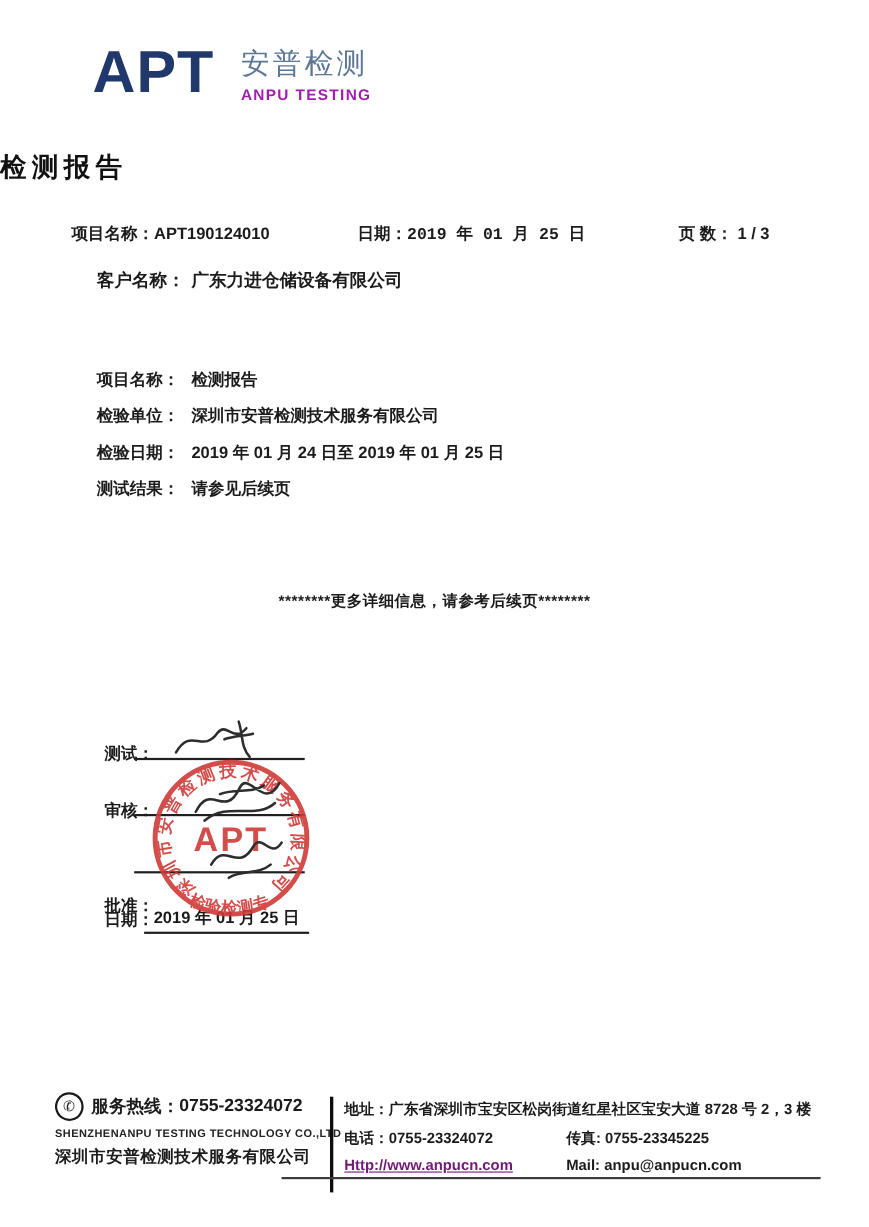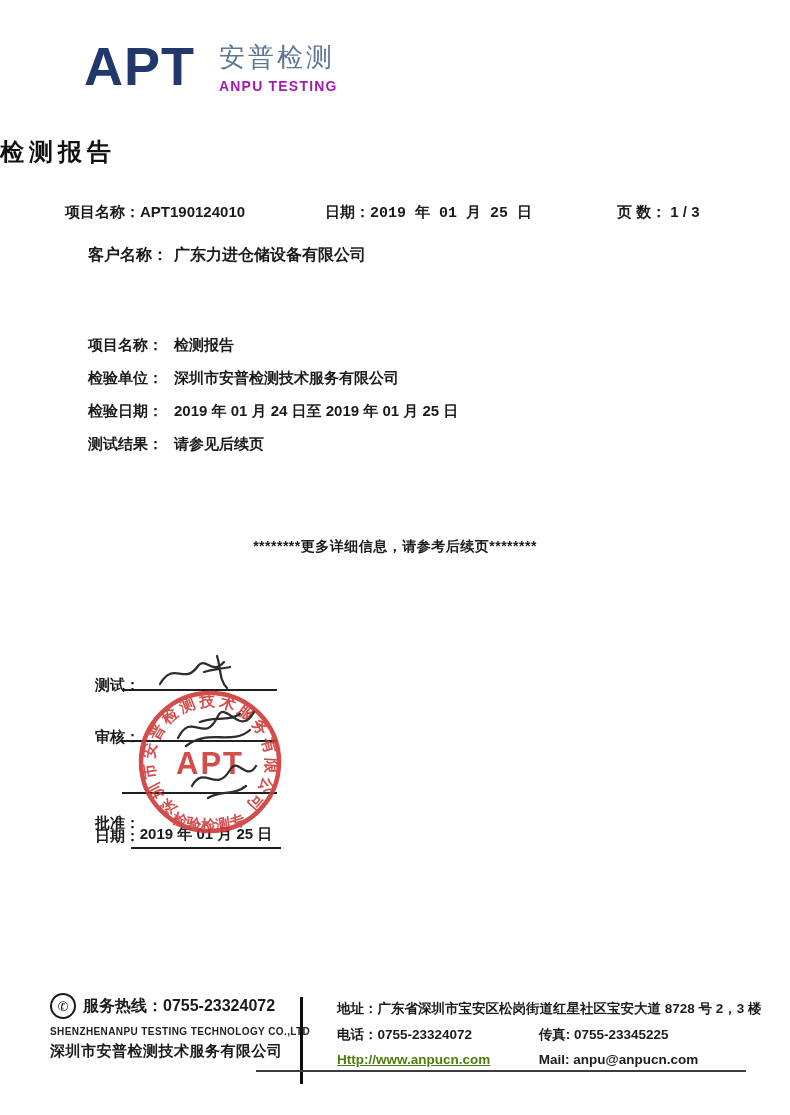--- a/index.html
+++ b/index.html
@@ -56,23 +56,23 @@
   .f-left { position:absolute; left:50px; top:993px; width:248px; }
   .f-hot { display:flex; align-items:center; font-size:16px; font-weight:700; white-space:nowrap; }
   .phone-badge { display:inline-flex; align-items:center; justify-content:center;
                  width:22px; height:22px; border:2px solid #1a1a1a; border-radius:50%;
                  font-size:13px; margin-right:7px; transform:rotate(-12deg); }
   .f-en { margin-top:7px; font-size:10px; font-weight:700; letter-spacing:0.4px; color:#222; white-space:nowrap; }
   .f-cn { margin-top:5px; font-size:15px; font-weight:700; letter-spacing:0.5px; white-space:nowrap; }
 
   .f-divider { position:absolute; left:300px; top:997px; width:3px; height:87px; background:#0d0d0d; }
   .f-right { position:absolute; left:313px; top:1000px; width:440px; font-size:13.5px; font-weight:700; }
-  .f-row { position:relative; margin-bottom:8px; white-space:nowrap;margin-left:24px; }
+  .f-row { position:relative; margin-bottom:8px; white-space:nowrap; }
   .f-col1 { display:inline-block; width:198px; }
-  .f-link { color:#4d7c0f; text-decoration:underline; cursor:pointer; }
+  .f-link { color:#701a75; text-decoration:underline; cursor:pointer; }
   .f-bottomline { position:absolute; left:256px; top:1070px; width:490px; height:2px; background:#3c3c3c; }
 </style>
 </head>
 <body>
 
 <div class="page">
 
   <div class="logo">
     <span class="logo-mark">APT</span>
     <span class="logo-names">

